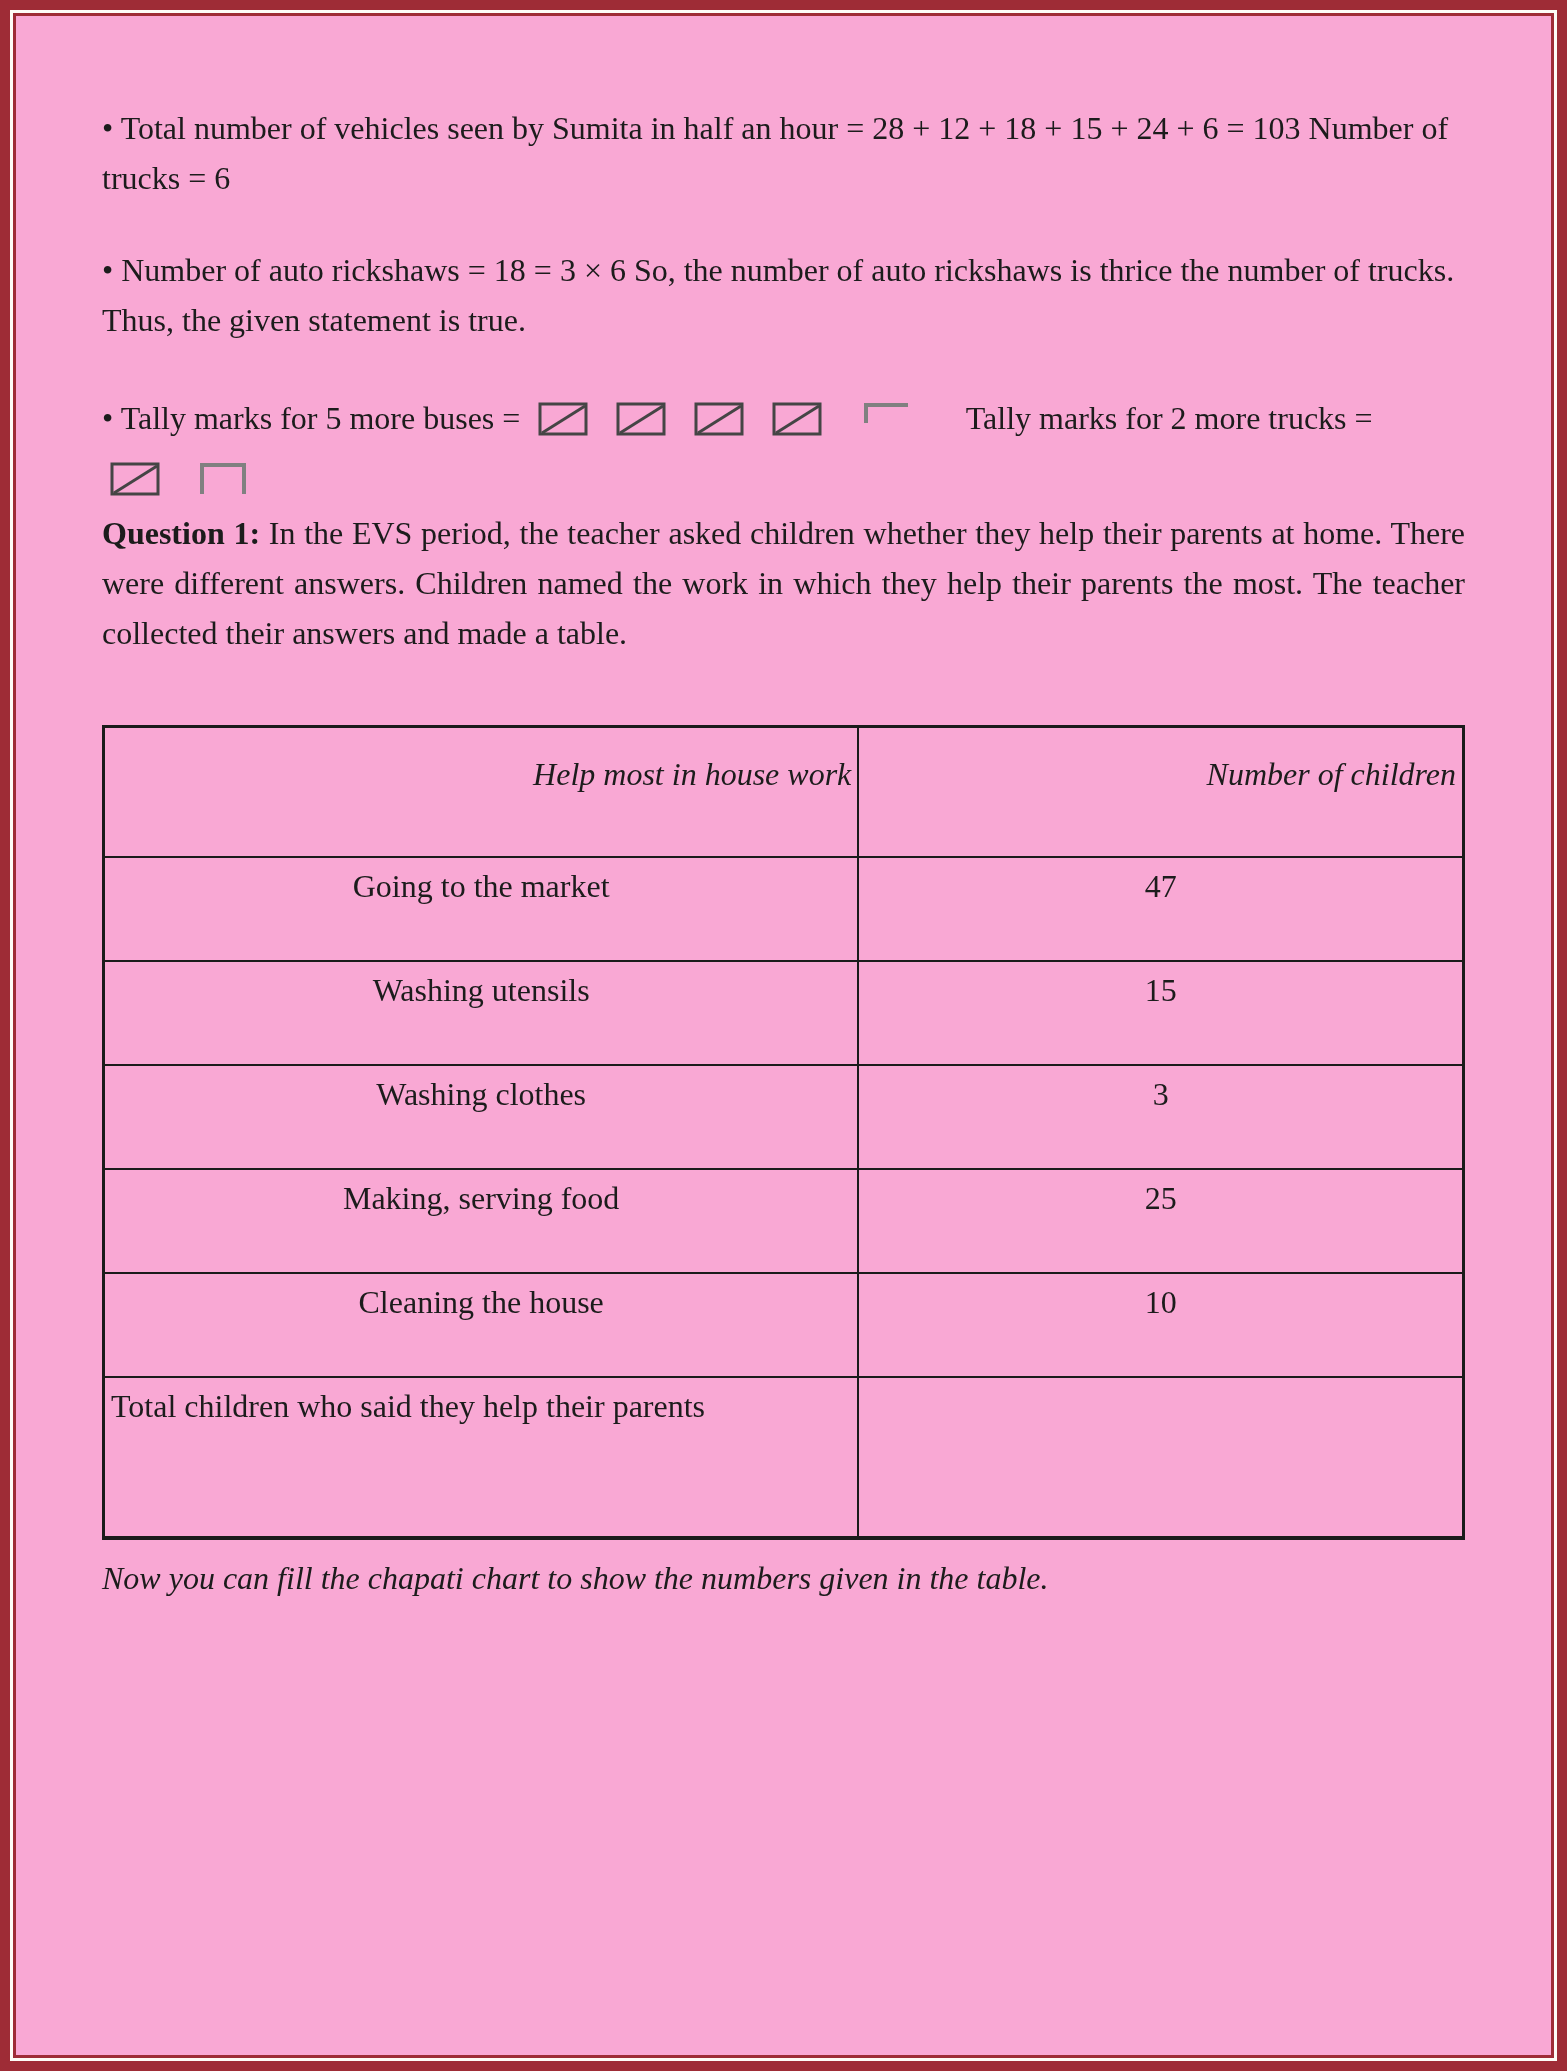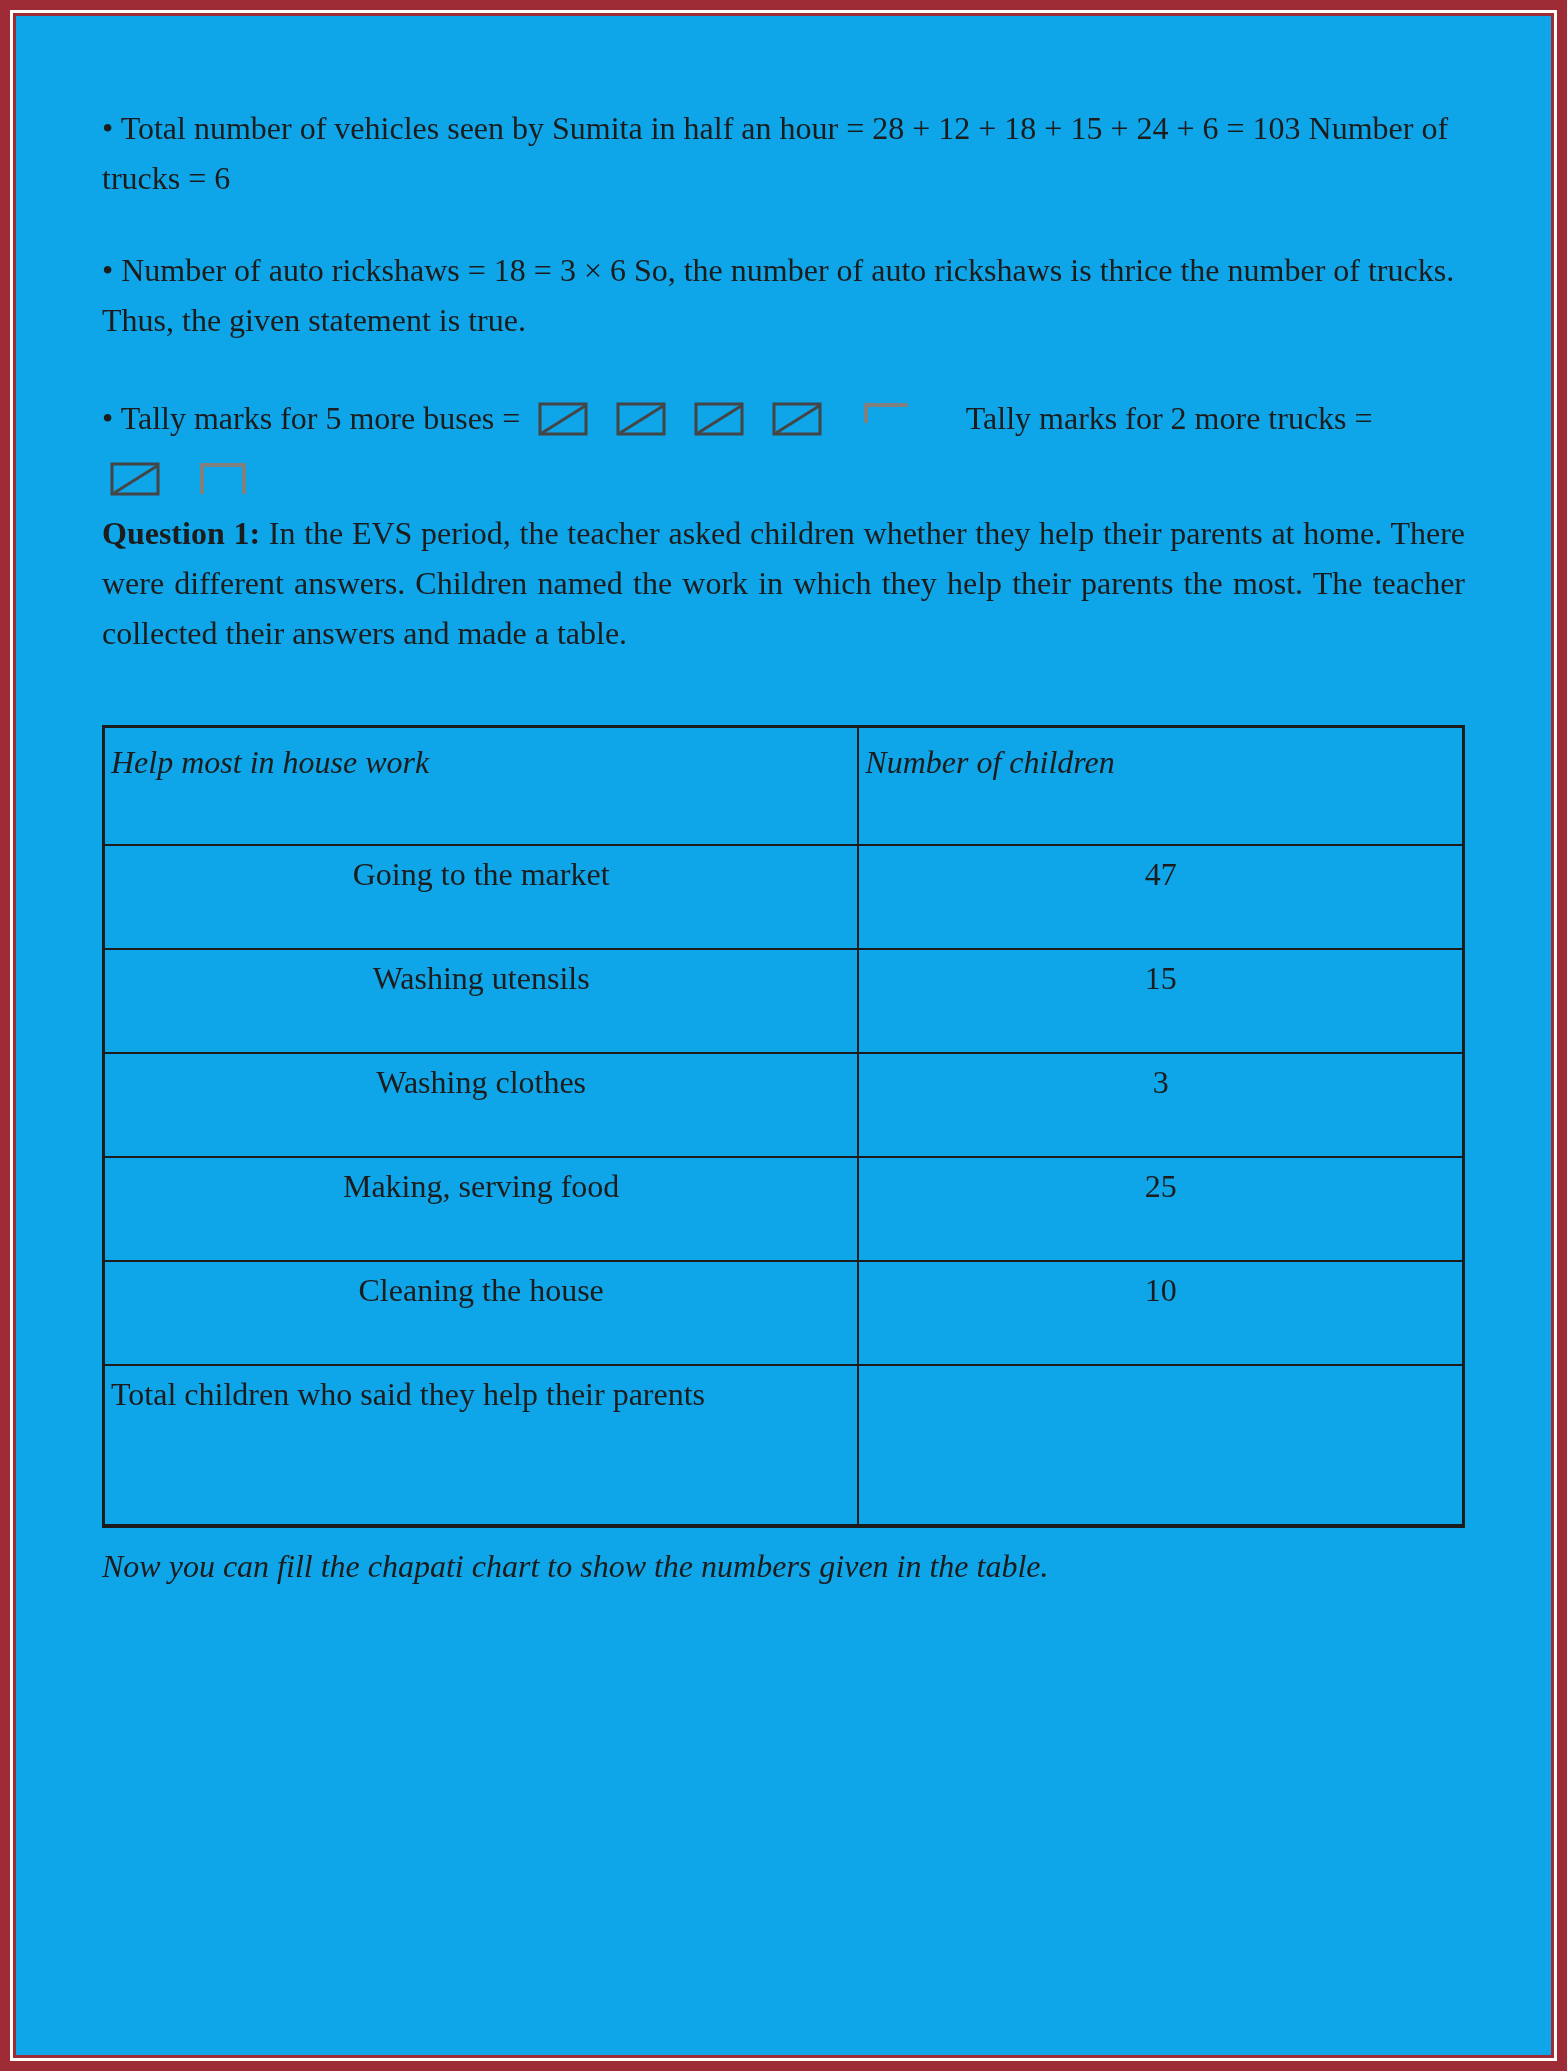--- a/index.html
+++ b/index.html
@@ -13,21 +13,21 @@
     box-sizing: border-box;
     width: 1567px; height: 2071px;
     background: #fdfcf6;
     border: 10px solid #9e2c36;
     padding: 3px;
   }
   .frame {
     box-sizing: border-box;
     height: 100%;
     border: 3px solid #9e2c36;
-    background: #0ea5e9;
+    background: #f9a8d4;
     padding: 88px 86px 0 86px;
     overflow: hidden;
   }
   p { margin: 0 0 42px 0; font-size: 32px; line-height: 1.56; }
   .tally-para { line-height: 1.9; margin-bottom: 0; }
   .heading {
     text-align: center; font-weight: bold; font-size: 33px;
     margin: 92px 0 44px 0;
   }
   .question { text-align: justify; margin-bottom: 66px; }
@@ -44,22 +44,22 @@
     border: 3px solid #1b1b1b;
     font-size: 32px;
   }
   table.data th, table.data td {
     border: 2px solid #1b1b1b;
     vertical-align: top;
     padding: 10px 6px 0 6px;
   }
   table.data th {
     font-style: italic; font-weight: normal;
-    text-align: left; height: 100px;
-    padding-top: 16px;
+    text-align: right; height: 100px;
+    padding-top: 28px;
   }
   td.lbl { width: 55.5%; text-align: center; height: 92px; }
   td.val { width: 44.5%; text-align: center; }
   tr.total-row td.lbl { text-align: justify; height: 148px; padding-right: 4px; margin-left: 36px; }
   table.data { border-bottom-width: 4px; }
 
   .footer-line { margin: 14px 0 0 0; font-style: italic; }
 </style>
 </head>
 <body>

